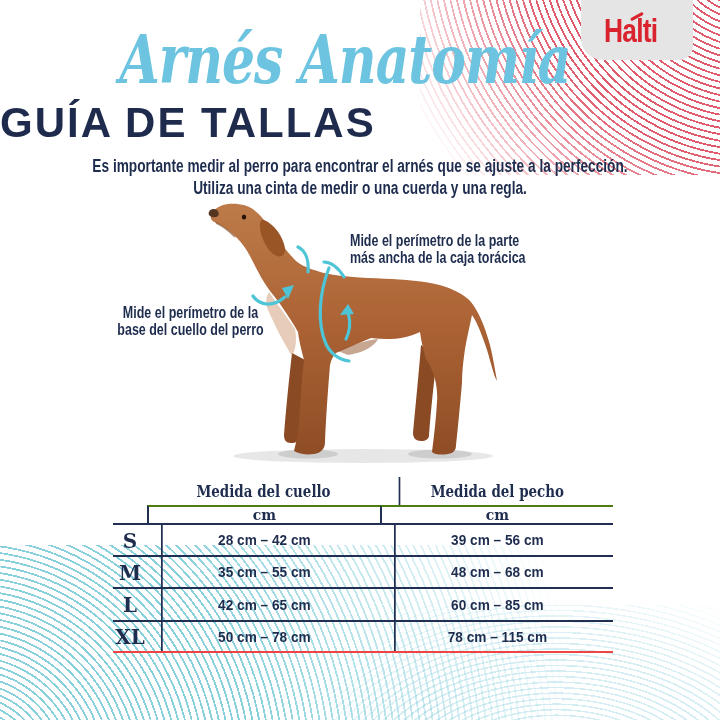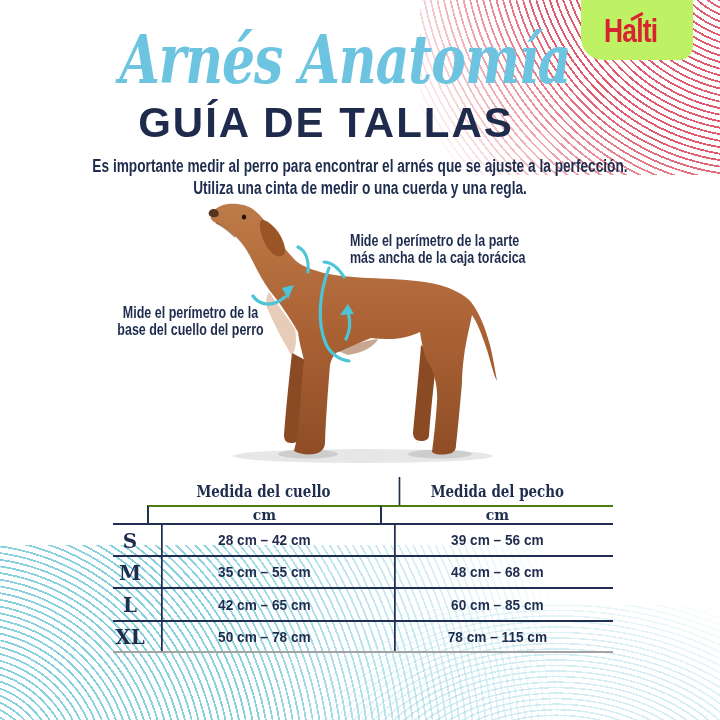--- a/index.html
+++ b/index.html
@@ -17,32 +17,32 @@
       rgba(84,188,206,0) 0 4.8px, rgba(84,188,206,.7) 4.8px 6.6px);
     -webkit-mask-image:radial-gradient(circle at -5% 131%, #000 0 290px, rgba(0,0,0,.5) 440px, transparent 620px);
     mask-image:radial-gradient(circle at -5% 131%, #000 0 290px, rgba(0,0,0,.5) 440px, transparent 620px);}
   .teal-ripples{position:absolute;left:330px;bottom:0;width:390px;height:115px;z-index:1;opacity:.6;
     background:repeating-radial-gradient(ellipse 260px 175px at 58% 172%,
       rgba(126,202,218,0) 0 6px, rgba(126,202,218,.55) 6px 8.2px);
     -webkit-mask-image:radial-gradient(ellipse at 58% 172%, #000 0 55%, transparent 88%);
     mask-image:radial-gradient(ellipse at 58% 172%, #000 0 55%, transparent 88%);}
 
   
-  .logo-plate{position:absolute;top:0;left:581px;width:112px;height:60px;background:#bef264;
+  .logo-plate{position:absolute;top:0;left:581px;width:112px;height:60px;background:#e5e5e5;
     border-radius:0 0 14px 22px;z-index:2;}
   .halti-logo{position:absolute;top:14px;left:23px;font-weight:700;font-size:33px;line-height:33px;
     color:#d9232e;letter-spacing:-1px;transform:scaleX(.8);transform-origin:left top;white-space:nowrap;}
   .t-slash{position:absolute;left:49px;top:15px;width:14px;height:3.2px;background:#d9232e;
     border-radius:2px;transform:rotate(-29deg);}
 
   
   .script-title{position:absolute;top:20px;left:0;width:690px;text-align:center;z-index:2;
     font-family:"DejaVu Serif",serif;font-style:italic;font-weight:700;font-size:52px;
     color:#6cc4e0;transform:scaleY(1.28);transform-origin:center top;letter-spacing:-1px;}
-  .main-title{position:absolute;top:101px;left:0;width:652px;text-align:center;z-index:2;
+  .main-title{position:absolute;top:101px;left:0;width:652px;text-align:left;z-index:2;
     font-size:42px;line-height:44px;font-weight:700;letter-spacing:2px;color:#1e2b4c;}
   .intro{position:absolute;top:155px;left:0;width:720px;text-align:center;z-index:2;
     font-size:18px;line-height:22px;font-weight:700;transform:scaleX(.76);transform-origin:center top;
     white-space:nowrap;}
 
   
   .note{position:absolute;z-index:3;font-weight:700;font-size:16px;line-height:17px;color:#1e2c4e;}
   .note-chest{left:350px;top:232px;text-align:left;transform:scaleX(.78);transform-origin:left top;white-space:nowrap;}
   .note-neck{left:88px;top:304px;width:205px;text-align:center;transform:scaleX(.78);transform-origin:center top;white-space:nowrap;}
 
@@ -52,21 +52,21 @@
   
   .size-table{position:absolute;left:113px;top:477px;width:500px;z-index:3;}
   .t-row{display:grid;grid-template-columns:34px 233px 233px;box-sizing:border-box;}
   .t-row>div{display:flex;align-items:center;justify-content:center;box-sizing:border-box;}
   .r-head{height:28px;} .r-units{height:18px;} .r-data{height:33px;border-top:2px solid #212f52;}
   .r-s,.r-m{height:32px;}
   .r-units .c2,.r-units .c3{border-top:2px solid #4d7c0f;}
   .r-units .c2,.r-data .c2{border-left:2px solid #212f52;}
   .c3{border-left:2px solid #212f52;}
   .r-head .c1{border:none;}
-  .r-last{border-bottom:2px solid #a3a3a3;}
+  .r-last{border-bottom:2px solid #ef4444;}
   .t-head{font-family:"DejaVu Serif",serif;font-weight:700;font-size:16px;transform:scaleX(.84);white-space:nowrap;}
   .t-unit{font-family:"DejaVu Serif",serif;font-weight:700;font-size:14px;}
   .t-size{font-family:"DejaVu Serif",serif;font-weight:700;font-size:21px;transform:scaleX(.95);}
   .t-val{font-weight:700;font-size:15.5px;transform:scaleX(.88);white-space:nowrap;}
 </style>
 </head>
 <body>
 
 <div class="canvas">
 

